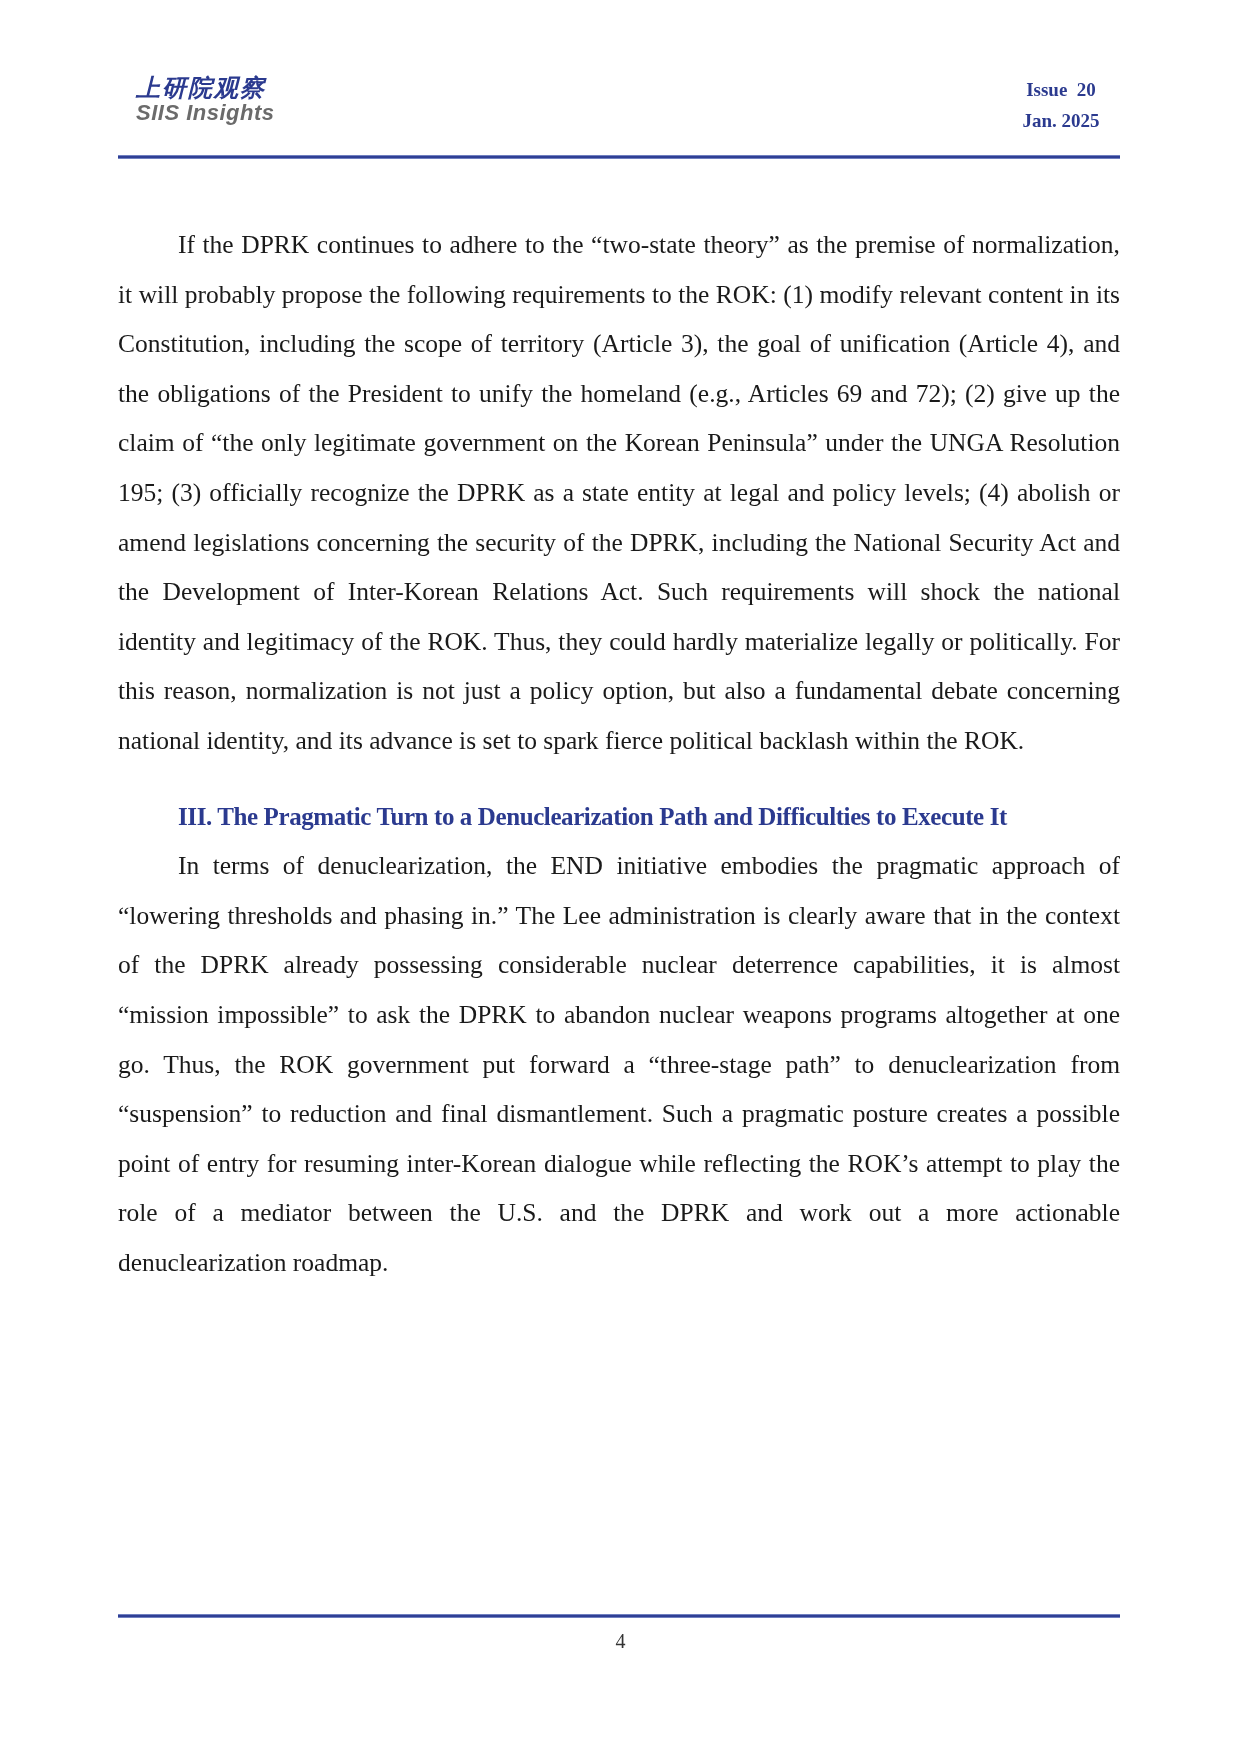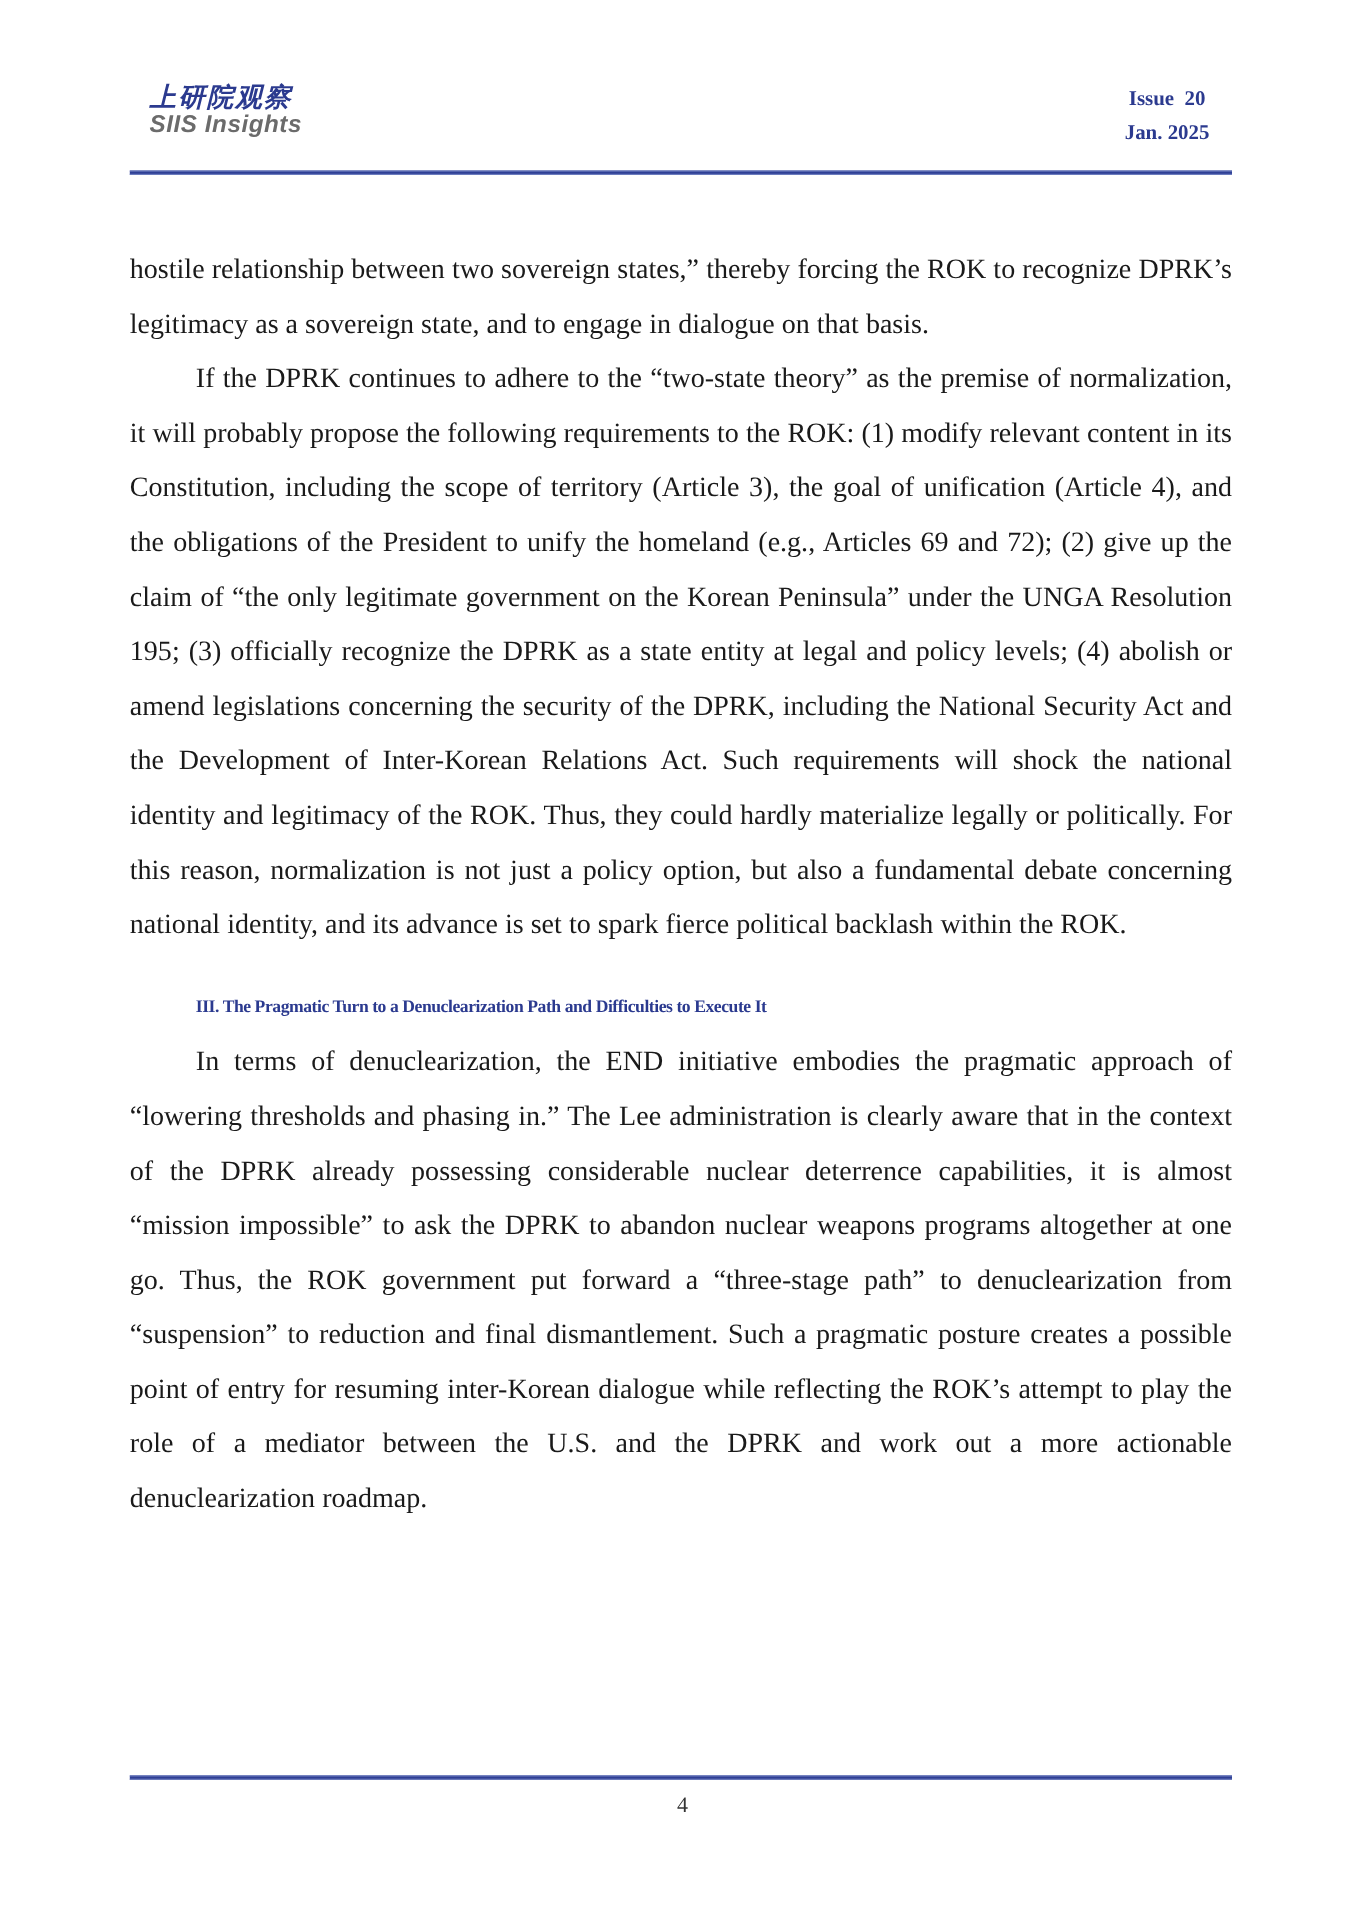--- a/index.html
+++ b/index.html
@@ -12,21 +12,21 @@
 
     .header-meta { position: absolute; left: 1000px; top: 74px; width: 90px; text-align: center; font-family: "Liberation Serif", serif; font-weight: bold; color: #2b3a8f; font-size: 19px; line-height: 31px; margin-left: 16px; }
 
     .rule { position: absolute; left: 118px; width: 1002px; height: 4px; background: #2f3f95; border-top: 1px solid #7080c0; border-bottom: 1px solid #7080c0; box-sizing: content-box; height: 2px; }
     .rule.top { top: 155px; }
     .rule.bottom { top: 1614px; }
 
     .body-text { position: absolute; left: 118px; top: 220px; width: 1002px; font-family: "Liberation Serif", serif; font-size: 25.5px; line-height: 49.6px; color: #1a1a1a; text-align: justify; }
     .body-text p { margin: 0; }
     .body-text p.indent { text-indent: 60px; }
-    .body-text h2 { margin: 0; padding-top: 26px; padding-bottom: 0; padding-left: 60px; font-family: "Liberation Serif", serif; font-size: 16px; font-weight: bold; color: #2b3a8f; line-height: 49.6px; letter-spacing: -0.4px; }
+    .body-text h2 { margin: 0; padding-top: 26px; padding-bottom: 0; padding-left: 60px; font-family: "Liberation Serif", serif; font-size: 25px; font-weight: bold; color: #2b3a8f; line-height: 49.6px; letter-spacing: -0.4px; }
 
     .page-number { position: absolute; left: 0; width: 1241px; top: 1630px; text-align: center; font-family: "Liberation Serif", serif; font-size: 20px; color: #333; }
   </style>
 </head>
 <body>
 
 <div class="page">
 
   <div class="header-logo">
     <div class="logo-cn">上研院观察</div>
@@ -34,21 +34,20 @@
   </div>
 
   <div class="header-meta">
     <div style="white-space:pre;">Issue  20</div>
     <div>Jan. 2025</div>
   </div>
 
   <div class="rule top"></div>
 
   <div class="body-text">
-    <p>hostile relationship between two sovereign states,” thereby forcing the ROK to recognize DPRK’s legitimacy as a sovereign state, and to engage in dialogue on that basis.</p>
     <p class="indent">If the DPRK continues to adhere to the “two-state theory” as the premise of normalization, it will probably propose the following requirements to the ROK: (1) modify relevant content in its Constitution, including the scope of territory (Article 3), the goal of unification (Article 4), and the obligations of the President to unify the homeland (e.g., Articles 69 and 72); (2) give up the claim of “the only legitimate government on the Korean Peninsula” under the UNGA Resolution 195; (3) officially recognize the DPRK as a state entity at legal and policy levels; (4) abolish or amend legislations concerning the security of the DPRK, including the National Security Act and the Development of Inter-Korean Relations Act. Such requirements will shock the national identity and legitimacy of the ROK. Thus, they could hardly materialize legally or politically. For this reason, normalization is not just a policy option, but also a fundamental debate concerning national identity, and its advance is set to spark fierce political backlash within the ROK.</p>
     <h2>III. The Pragmatic Turn to a Denuclearization Path and Difficulties to Execute It</h2>
     <p class="indent">In terms of denuclearization, the END initiative embodies the pragmatic approach of “lowering thresholds and phasing in.” The Lee administration is clearly aware that in the context of the DPRK already possessing considerable nuclear deterrence capabilities, it is almost “mission impossible” to ask the DPRK to abandon nuclear weapons programs altogether at one go. Thus, the ROK government put forward a “three-stage path” to denuclearization from “suspension” to reduction and final dismantlement. Such a pragmatic posture creates a possible point of entry for resuming inter-Korean dialogue while reflecting the ROK’s attempt to play the role of a mediator between the U.S. and the DPRK and work out a more actionable denuclearization roadmap.</p>
   </div>
 
   <div class="rule bottom"></div>
 
   <div class="page-number">4</div>
 </div>
 

